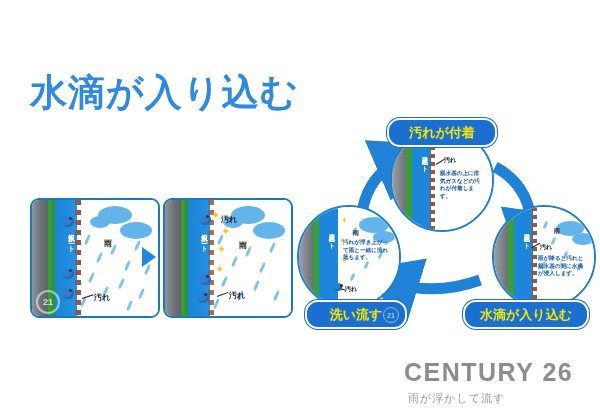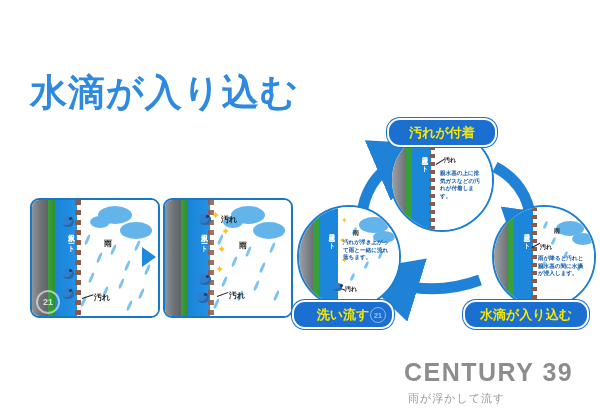--- a/index.html
+++ b/index.html
@@ -83,21 +83,21 @@
   .c-text{position:absolute;font-size:5.6px;font-weight:bold;color:#1357a8;line-height:1.35;}
   .c-tag{position:absolute;font-size:6px;font-weight:bold;color:#1b1b1b;}
   .pointer{position:absolute;height:1px;background:#222;transform-origin:left center;}
 
   .badge{
     position:absolute;border-radius:13px;background:#1a6fd0;color:#f6e800;
     font-size:13px;font-weight:bold;display:flex;align-items:center;justify-content:center;
     border:2px solid #ffffff;box-shadow:0 0 0 1px #1a6fd0;white-space:nowrap;
   }
   #badge-top{left:387px;top:101px;width:106px;height:25px;margin-top:17px;}
-  #badge-left{left:292px;top:300px;width:98px;height:25px;}
+  #badge-left{left:305px;top:300px;width:98px;height:25px;}
   #badge-right{left:463px;top:300px;width:122px;height:25px;}
   .badge .wm-sm{position:absolute;right:6px;top:5px;width:14px;height:14px;border-radius:50%;
     border:1px solid rgba(255,255,255,.5);color:rgba(255,255,255,.6);font-size:7px;
     display:flex;align-items:center;justify-content:center;}
 
   
   .logo{
     position:absolute;left:404px;top:358px;
     font-size:25px;font-weight:bold;color:#8d8d8d;letter-spacing:1.5px;white-space:nowrap;
   }
@@ -253,16 +253,16 @@
     <div class="c-text" style="left:44px;top:32px;width:48px;">汚れが浮き上がって雨と一緒に流れ落ちます。</div>
     <div class="c-tag" style="left:46px;top:78px;">汚れ</div>
     <div class="pointer" style="left:38px;top:80px;width:9px;transform:rotate(18deg);"></div>
     <div class="dirtblob" style="left:34px;top:76px;width:9px;height:8px;"></div>
   </div>
   <div class="badge" id="badge-left">
     <span>洗い流す</span>
     <span class="wm-sm">21</span>
   </div>
 
-  <div class="logo">CENTURY 39</div>
+  <div class="logo">CENTURY 26</div>
   <div class="logo-sub">雨が浮かして流す</div>
 
 </div>
 
 </body></html>

